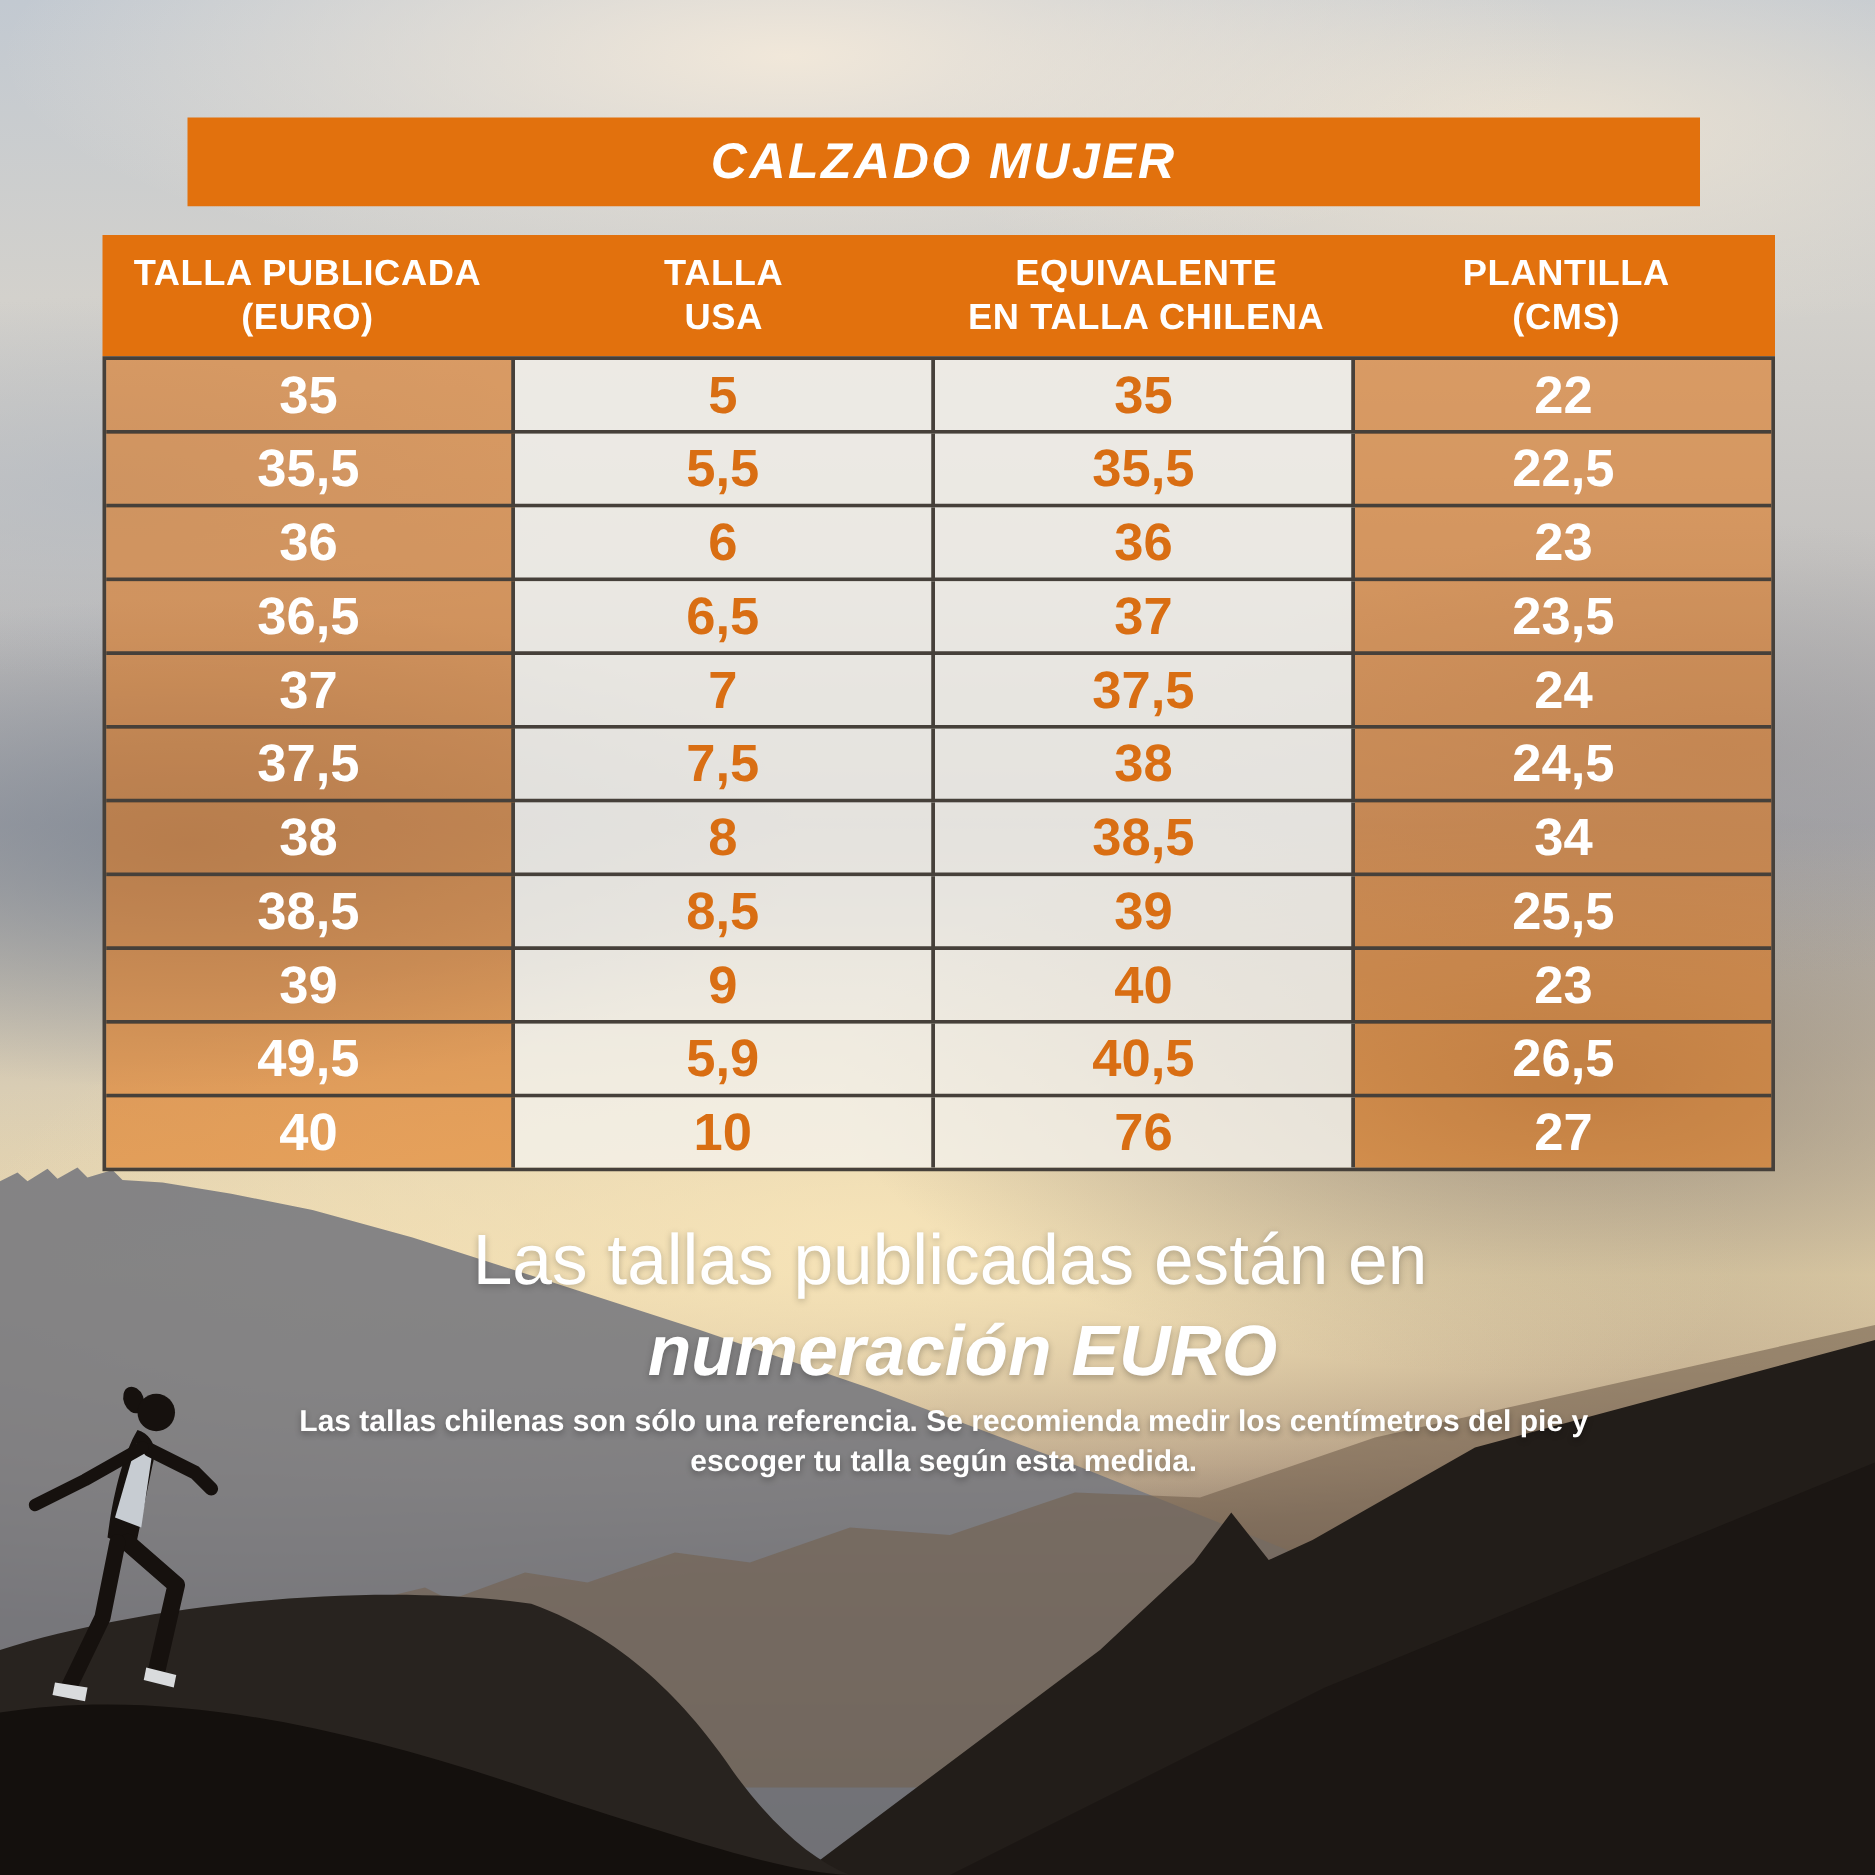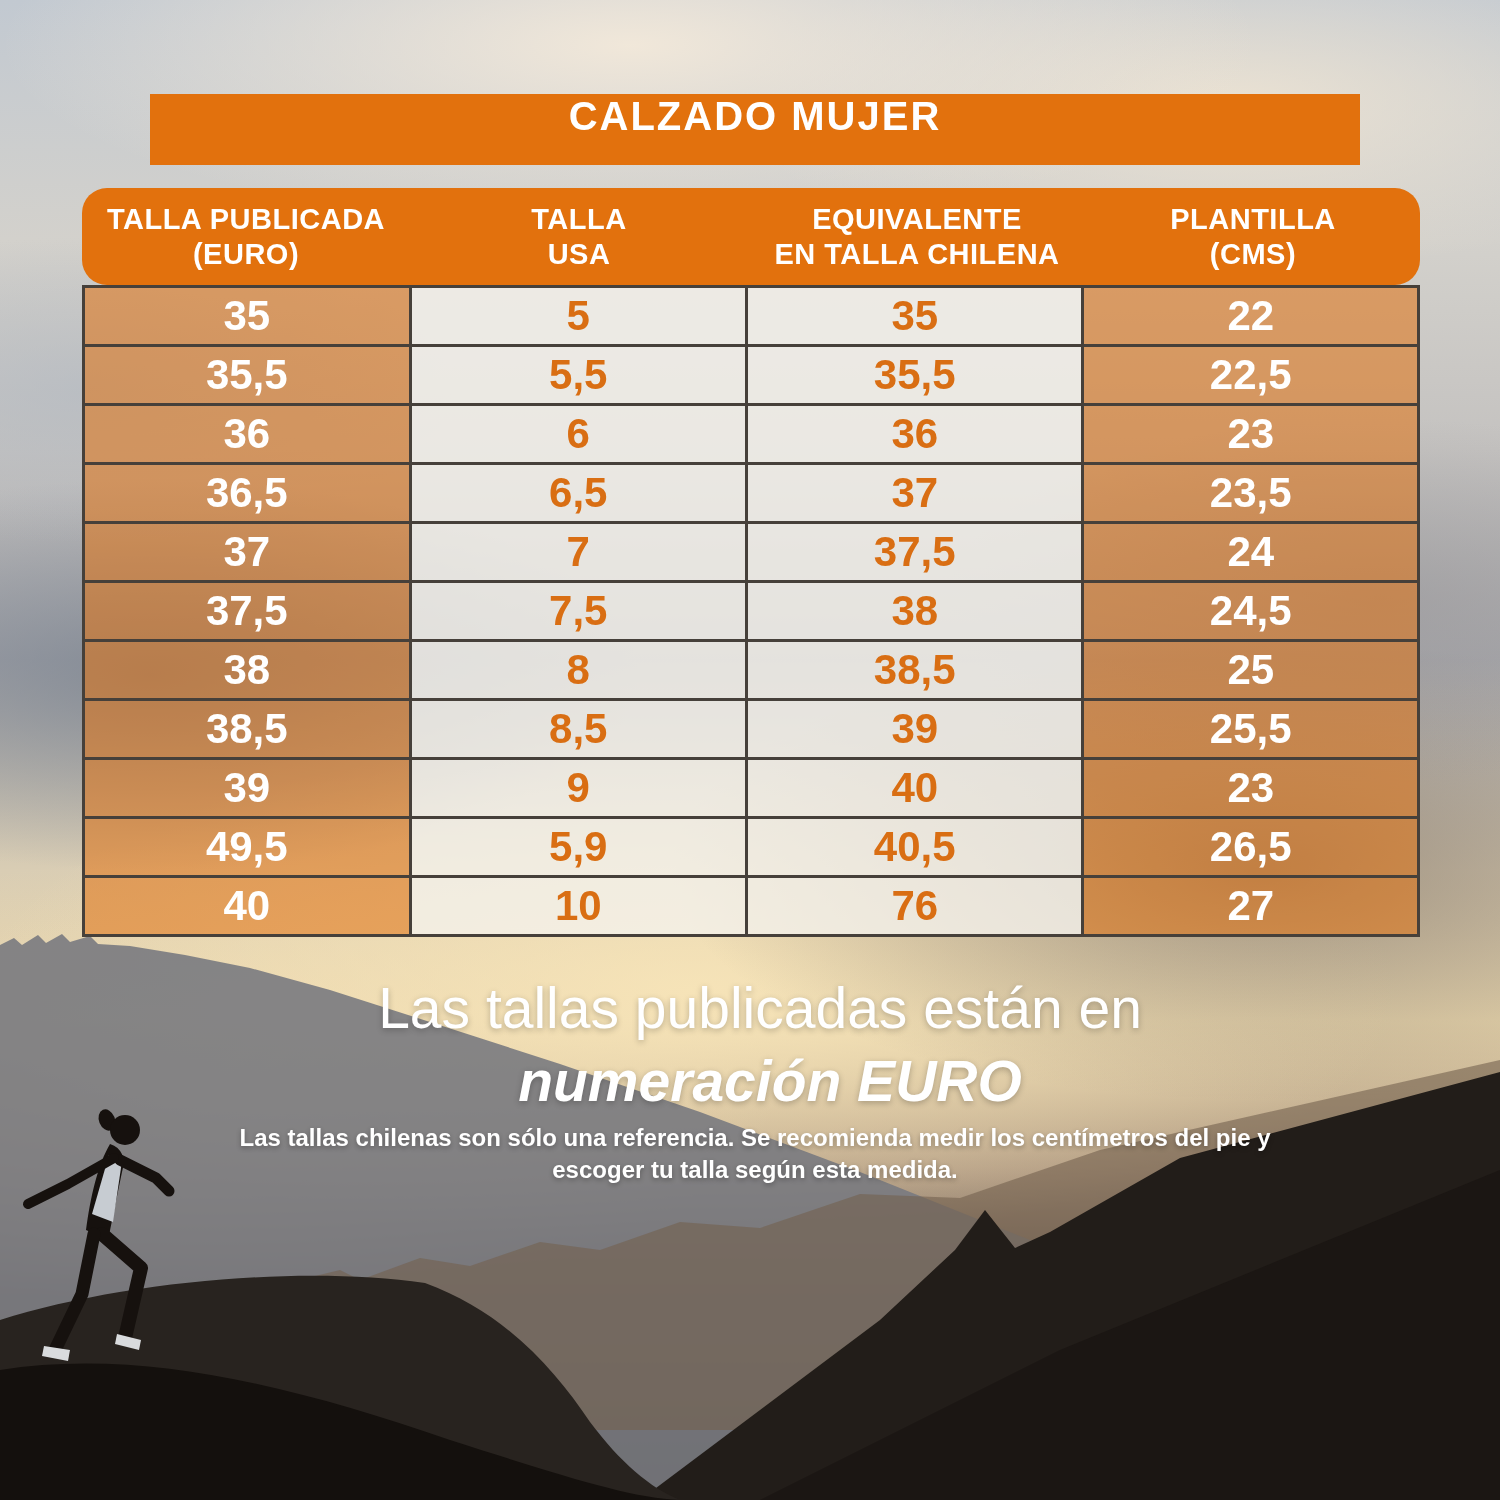--- a/index.html
+++ b/index.html
@@ -18,31 +18,30 @@
       radial-gradient(950px 340px at 46% 66%, rgba(248,229,185,.9),  transparent 75%),
       radial-gradient(760px 300px at 14% 72%, rgba(241,221,180,.7),  transparent 75%),
       linear-gradient(180deg,#c2c9d1 0%,#d3d1cc 16%,#c4c2c0 30%,#a7a7ab 44%,#d9cdb4 58%,#e5d3ab 68%,#b09a82 78%,#6e6057 86%,#3a332e 94%,#23201d 100%);
   }
   .bg-art{position:absolute;left:0;top:850px;width:1500px;height:650px;}
   .runner{position:absolute;left:8px;top:1098px;width:200px;height:280px;}
 
   
   .title-banner{
     position:absolute;left:150px;top:94px;width:1210px;height:71px;
-    background:#e2710d;display:flex;justify-content:center;
-    color:#fff;font-size:40px;font-weight:bold;letter-spacing:2px;
+    background:#e2710d;display:flex;align-items:center;justify-content:center;
+    color:#fff;font-size:40px;font-weight:bold;letter-spacing:2px;font-style:italic;
   }
 
   
   .size-table{position:absolute;left:82px;top:188px;width:1338px;}
   .t-head{
     background:#e2710d;height:97px;
     display:grid;grid-template-columns:328fr 338fr 338fr 334fr;
     align-items:center;
-    border-radius:25px;
   }
   .hcell{
     color:#fff;font-size:29px;font-weight:bold;line-height:1.2;
     text-align:center;white-space:pre-line;letter-spacing:.5px;
   }
   .t-body{
     border:3px solid #46403a;
     display:grid;grid-template-columns:328fr 338fr 338fr 334fr;
   }
   .cell{
@@ -154,21 +153,21 @@
       <div class="cell c-or">24</div>
 
       <div class="cell c-or">37,5</div>
       <div class="cell c-wh">7,5</div>
       <div class="cell c-wh">38</div>
       <div class="cell c-or">24,5</div>
 
       <div class="cell c-or">38</div>
       <div class="cell c-wh">8</div>
       <div class="cell c-wh">38,5</div>
-      <div class="cell c-or">25</div>
+      <div class="cell c-or">34</div>
 
       <div class="cell c-or">38,5</div>
       <div class="cell c-wh">8,5</div>
       <div class="cell c-wh">39</div>
       <div class="cell c-or">25,5</div>
 
       <div class="cell c-or">39</div>
       <div class="cell c-wh">9</div>
       <div class="cell c-wh">40</div>
       <div class="cell c-or">23</div>

